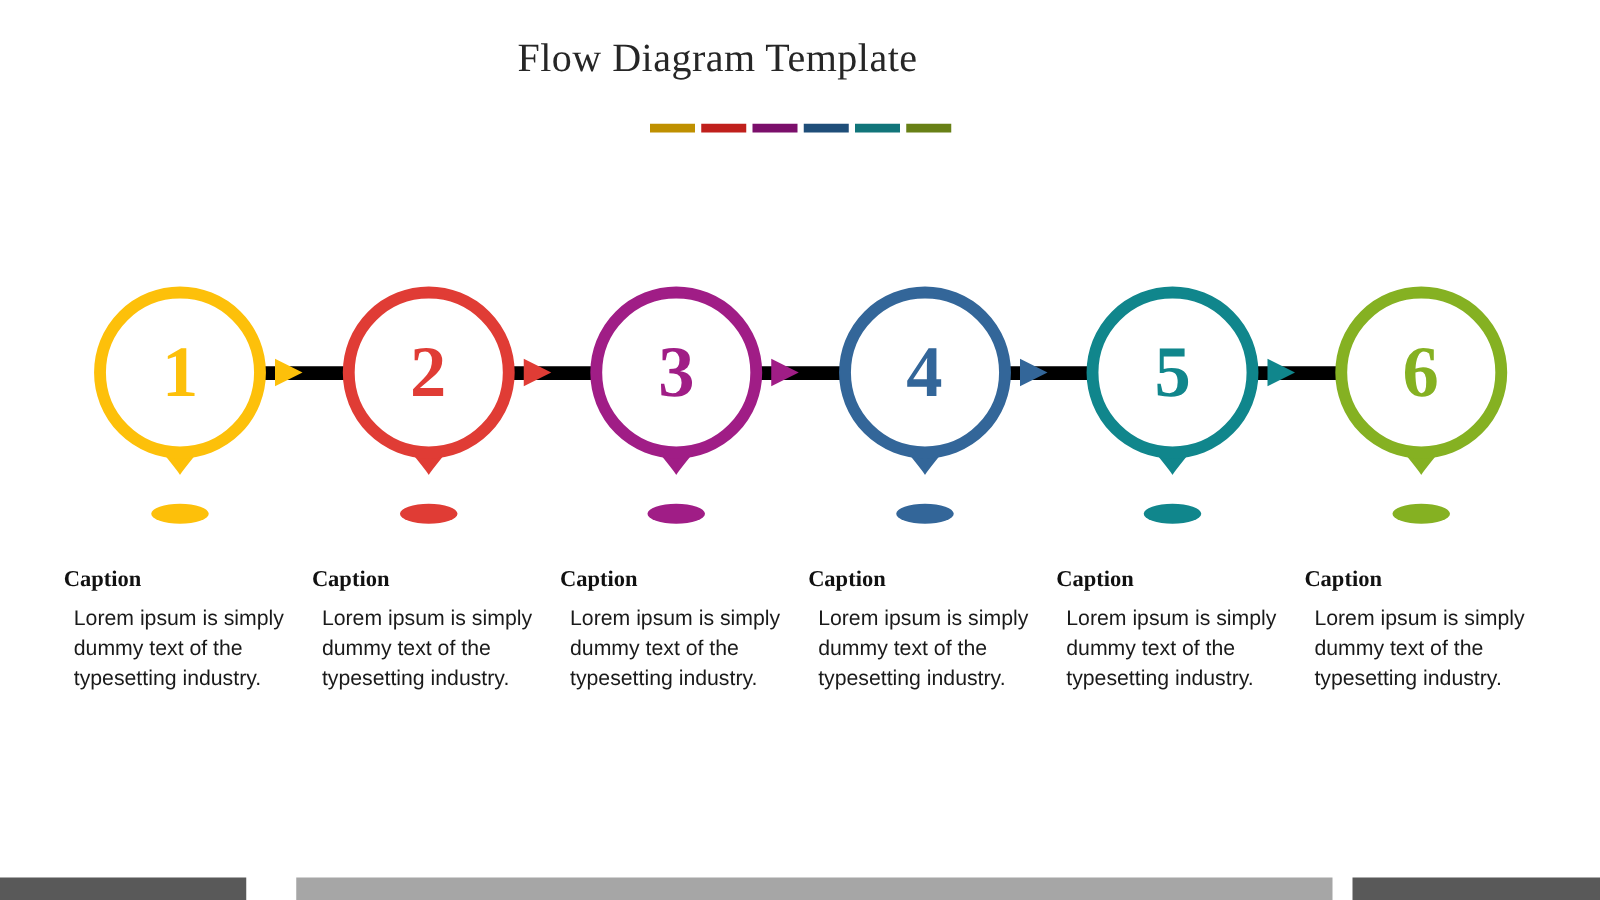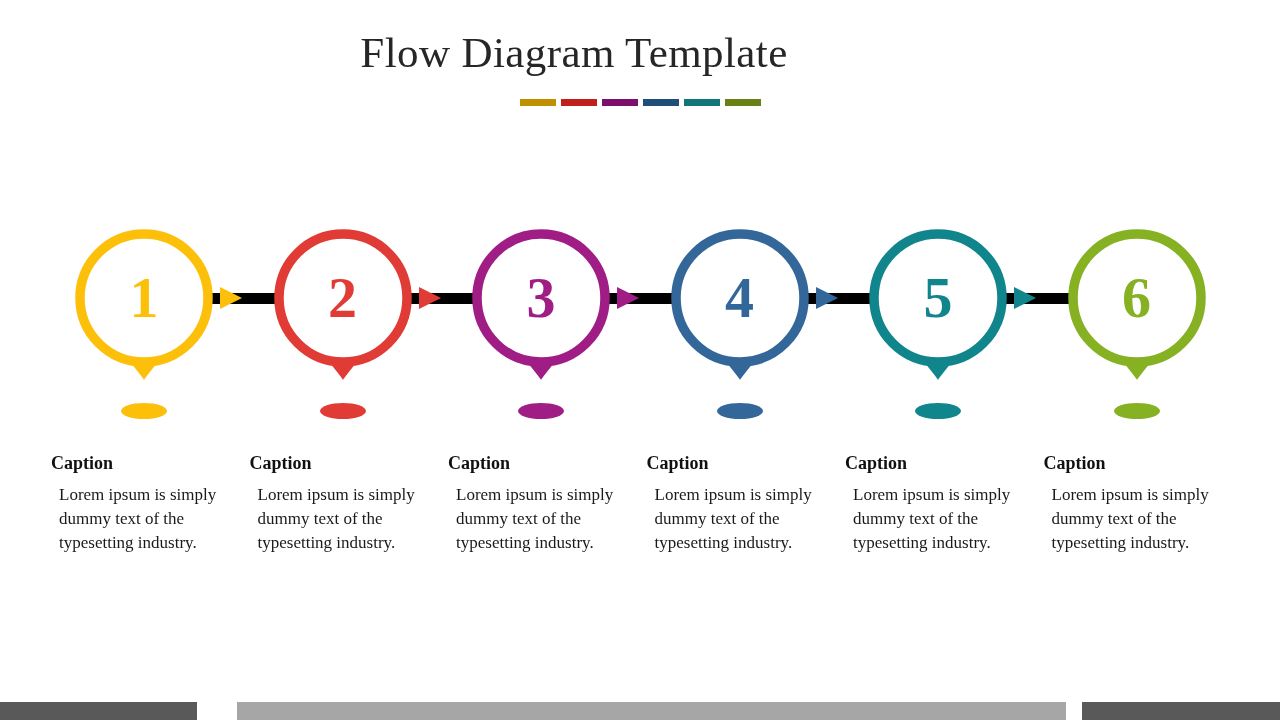--- a/index.html
+++ b/index.html
@@ -26,21 +26,21 @@
   }
 
   
   #title {
     position: absolute;
     left: 0;
     top: 28px;
     width: 1148px;
     text-align: center;
     font-family: "Liberation Serif", "DejaVu Serif", serif;
-    font-size: 43px;
+    font-size: 32px;
     font-weight: 400;
     color: #262626;
     letter-spacing: 0.4px;
     white-space: nowrap;
   }
 
   
   #divider {
     position: absolute;
     left: 0;
@@ -131,21 +131,21 @@
   }
   .caption-title {
     font-family: "Liberation Serif", "DejaVu Serif", serif;
     font-size: 18px;
     font-weight: 700;
     color: #111111;
     line-height: 1.25;
     margin-bottom: 8px;
   }
   .caption-body {
-    font-family: Liberation Serif, serif;
+    font-family: Liberation Sans, sans-serif;
     font-size: 17px;
     font-weight: 400;
     color: #1a1a1a;
     line-height: 1.42;
     padding: 0 8px;
   }
 
   
   #scrollbar {
     position: absolute;

